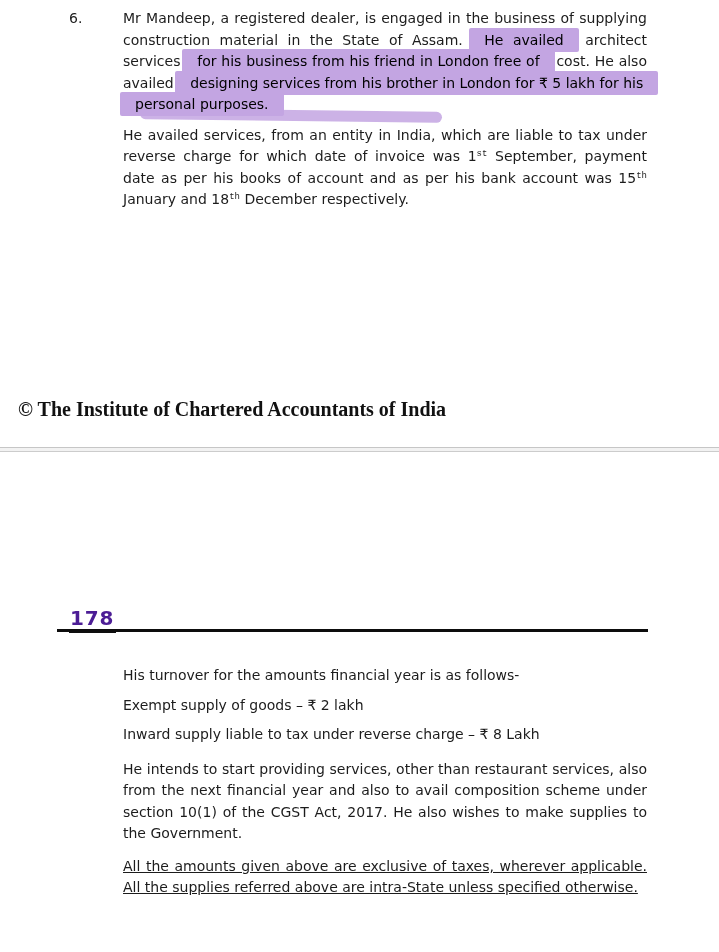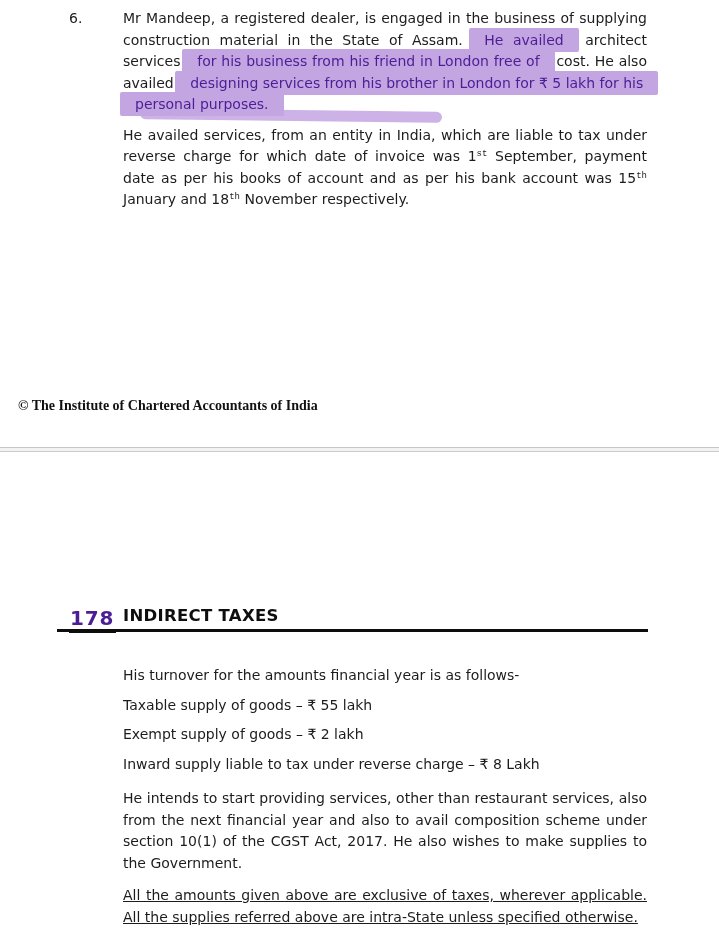--- a/index.html
+++ b/index.html
@@ -28,21 +28,21 @@
   .q-body {
     position: absolute;
     left: 123px;
     top: 8px;
     width: 524px;
     z-index: 1;
   }
   .q-body .spacer { margin-top: 9px; }
   .hl {
     background: var(--hl, #c3a5e2);
-    color: #4c1d95;
+    color: #000000;
     padding: 4px 15px;
     margin: 0 -3px;
     border-radius: 2px;
     -webkit-box-decoration-break: clone;
     box-decoration-break: clone;
   }
   .marker-tail {
     position: absolute;
     left: 140px;
     top: 110px;
@@ -59,21 +59,21 @@
     line-height: 0;
     vertical-align: 5px;
     font-family: Liberation Mono, monospace;
   }
   .copyright {
     position: absolute;
     left: 18px;
     top: 398px;
     font-family: "Liberation Serif", "DejaVu Serif", serif;
     font-weight: bold;
-    font-size: 14px;
+    font-size: 20px;
     color: #111111;
   }
   .page-separator {
     position: absolute;
     left: 0;
     top: 447px;
     width: 719px;
     height: 3px;
     background: #f2f2f2;
     border-top: 1px solid #c6c6c6;
@@ -122,33 +122,31 @@
 <body>
 
 <div class="page">
 
   <div class="marker-tail"></div>
 
   <div class="q-num">6.</div>
 
   <div class="q-body">
     <p class="para"><span>Mr Mandeep, a registered dealer, is engaged in the business of supplying construction material in the State of Assam. </span><span class="hl">He availed</span><span> architect services </span><span class="hl">for his business from his friend in London free of</span><span> cost. He also availed </span><span class="hl">designing services from his brother in London for ₹ 5 lakh for his personal purposes.</span></p>
-    <p class="para spacer"><span>He availed services, from an entity in India, which are liable to tax under reverse charge for which date of invoice was 1</span><sup>st</sup><span> September, payment date as per his books of account and as per his bank account was 15</span><sup>th</sup><span> January and 18</span><sup>th</sup><span> November respectively.</span></p>
+    <p class="para spacer"><span>He availed services, from an entity in India, which are liable to tax under reverse charge for which date of invoice was 1</span><sup>st</sup><span> September, payment date as per his books of account and as per his bank account was 15</span><sup>th</sup><span> January and 18</span><sup>th</sup><span> December respectively.</span></p>
   </div>
 
   <div class="copyright">© The Institute of Chartered Accountants of India</div>
 
   <div class="page-separator"></div>
 
   <div class="page-num">178</div>
-  <div class="page-title">INDIRECT TAXES</div>
   <div class="header-rule"></div>
 
   <div class="content">
     <p class="para intro">His turnover for the amounts financial year is as follows-</p>
-    <p class="para item">Taxable supply of goods – ₹ 55 lakh</p>
     <p class="para item">Exempt supply of goods – ₹ 2 lakh</p>
     <p class="para item">Inward supply liable to tax under reverse charge – ₹ 8 Lakh</p>
     <p class="para para-comp">He intends to start providing services, other than restaurant services, also from the next financial year and also to avail composition scheme under section 10(1) of the CGST Act, 2017. He also wishes to make supplies to the Government.</p>
     <p class="para para-amts">All the amounts given above are exclusive of taxes, wherever applicable. All the supplies referred above are intra-State unless specified otherwise.</p>
   </div>
 
 </div>
 
 </body></html>

